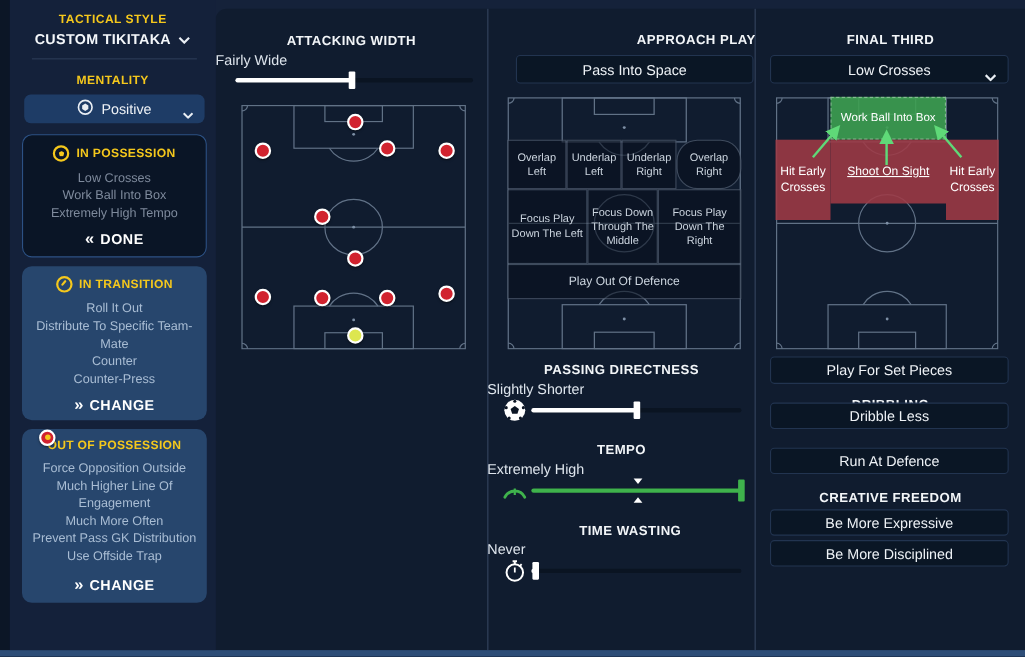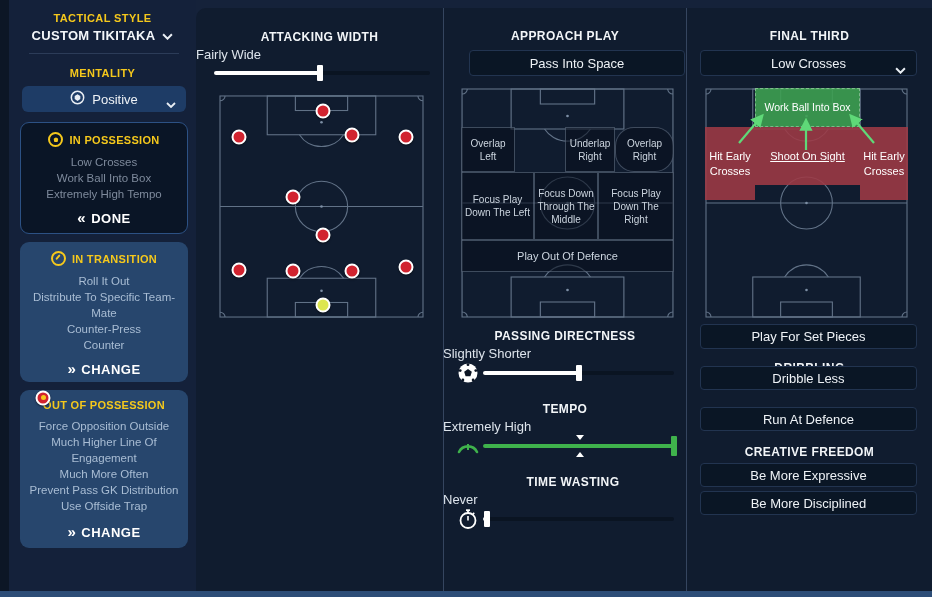--- a/index.html
+++ b/index.html
@@ -116,22 +116,22 @@
   </div>
 
   <div class="card blue" style="top:242px;height:140px;">
     <div class="card-head">
       <span class="icon-ring clock"></span>
       <span>IN TRANSITION</span>
     </div>
     <div class="card-items">
       <div>Roll It Out</div>
       <div>Distribute To Specific Team-Mate</div>
+      <div>Counter</div>
       <div>Counter-Press</div>
-      <div>Counter</div>
     </div>
     <div class="card-action">
       <span class="arr">»</span><span>CHANGE</span>
     </div>
   </div>
 
   <div class="card blue" style="top:390px;height:158px;">
     <div class="card-head">
       <span class="icon-ring dot"></span>
       <span>OUT OF POSSESSION</span>
@@ -185,21 +185,21 @@
       <span class="dot" style="left: 36.1%; top: 45.7%;"></span>
       <span class="dot" style="left: 50.7%; top: 62.8%;"></span>
       <span class="dot" style="left: 9.8%; top: 78.5%;"></span>
       <span class="dot" style="left: 36.1%; top: 78.9%;"></span>
       <span class="dot" style="left: 64.9%; top: 78.9%;"></span>
       <span class="dot" style="left: 91.2%; top: 77.1%;"></span>
       <span class="dot gk" style="left: 50.7%; top: 94%;"></span>
     </div>
 </div>
 
-<div class="col-head" style="left:443px;top:29px;width:244px;">APPROACH PLAY</div>
+<div class="col-head" style="left:443px;top:29px;width:244px;text-align:right;">APPROACH PLAY</div>
 <div class="ui-btn" style="left:458px;top:50px;width:216px;height:26px;margin-left:11px;">
   <span>Pass Into Space</span>
 </div>
 
 <div class="pitch" style="left:461px;top:88px;width:213px;height:230px;">
   <svg class="lines" viewBox="0 0 204 230" preserveAspectRatio="none">
     <g fill="none" stroke="#7d8fa5" stroke-width="1.1" opacity="0.75">
       <rect x="1" y="1" width="202" height="228"></rect>
       <line x1="1" y1="115" x2="203" y2="115"></line>
       <circle cx="102" cy="115" r="26"></circle>
@@ -211,20 +211,21 @@
       <path d="M80 189 A 26 26 0 0 1 124 189"></path>
       <path d="M1 6 A 5 5 0 0 0 6 1 M198 1 A 5 5 0 0 0 203 6 M1 224 A 5 5 0 0 1 6 229 M198 229 A 5 5 0 0 1 203 224"></path>
     </g>
     <g fill="#7d8fa5">
         <circle cx="102" cy="115" r="1.3"></circle>
         <circle cx="102" cy="28" r="1.3"></circle>
         <circle cx="102" cy="202" r="1.3"></circle>
       </g>
   </svg>
   <div class="zone" style="left:0;top:39px;width:54px;height:45px;">Overlap Left</div>
+  <div class="zone" style="left:54px;top:39px;width:50px;height:45px;">Underlap Left</div>
   <div class="zone" style="left:104px;top:39px;width:50px;height:45px;">Underlap Right</div>
   <div class="zone" style="left:154px;top:39px;width:59px;height:45px;border-radius:19px;">Overlap Right</div>
   <div class="zone" style="left:0;top:84px;width:73px;height:68px;">Focus Play Down The Left</div>
   <div class="zone" style="left:73px;top:84px;width:64px;height:68px;">Focus Down Through The Middle</div>
   <div class="zone" style="left:137px;top:84px;width:76px;height:68px;">Focus Play Down The Right</div>
   <div class="zone" style="left:0;top:152px;width:213px;height:32px;font-size:11px;">Play Out Of Defence</div>
 </div>
 
 <div class="col-head" style="left:443px;top:329px;width:244px;">PASSING DIRECTNESS</div>
 <div class="col-value" style="left:443px;top:346px;width:244px;">Slightly Shorter</div>

